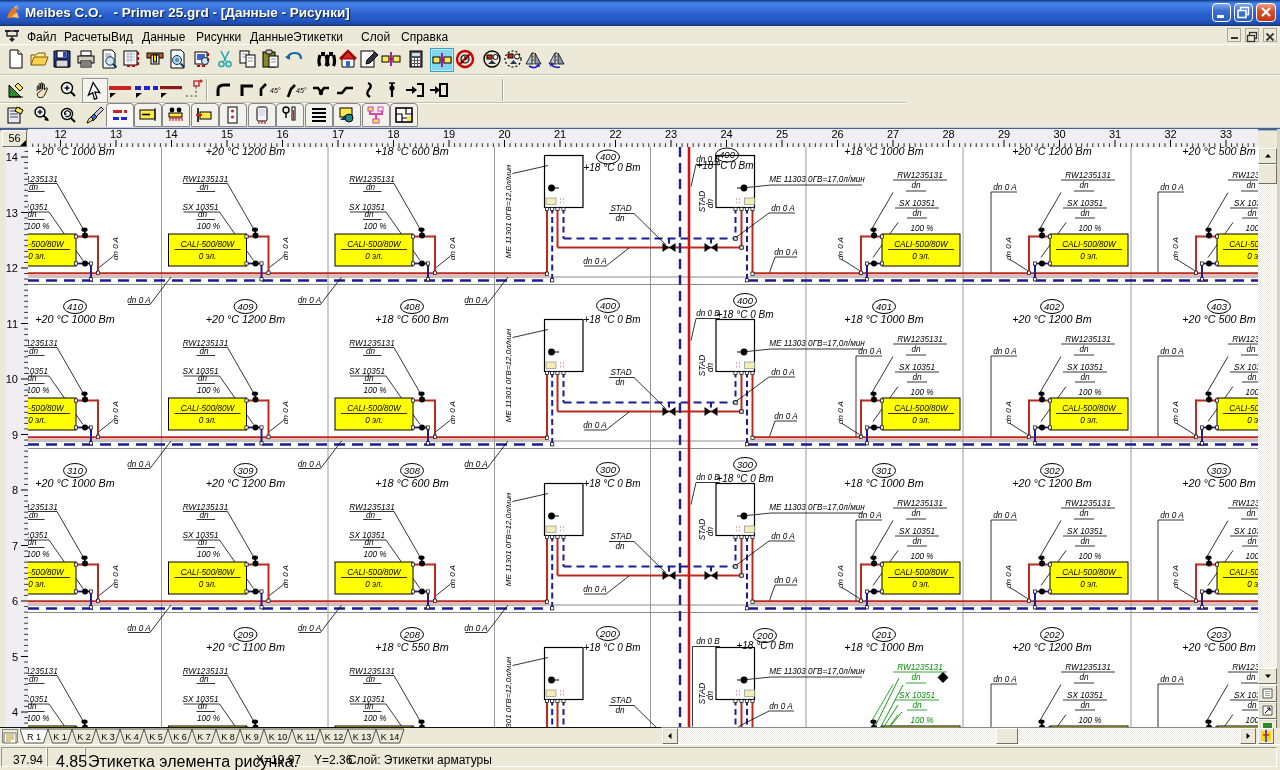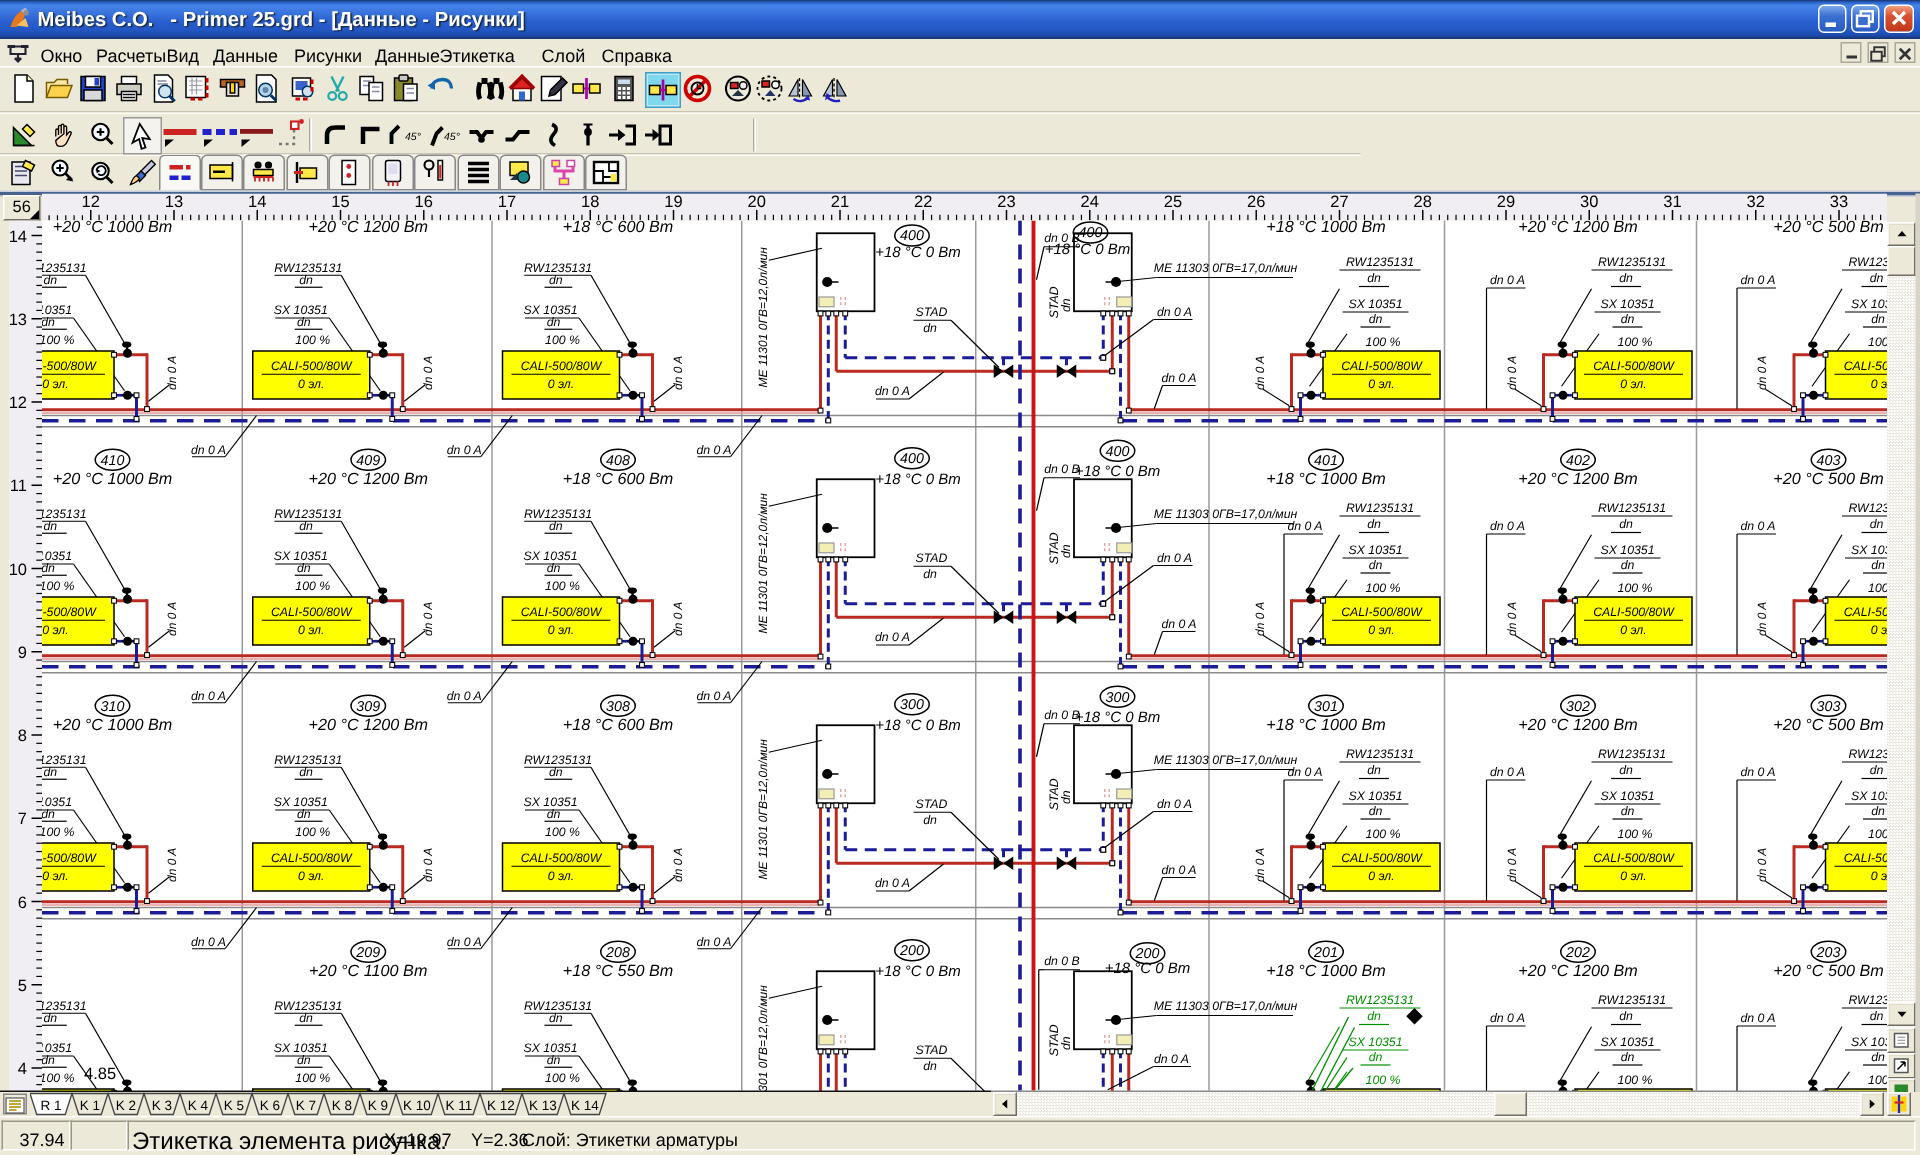--- a/index.html
+++ b/index.html
@@ -24,27 +24,27 @@
       <path d="M5 4l8 8M13 4l-8 8" stroke="#fff" stroke-width="2.2"></path>
     </svg></div>
 
 <div class="abs" style="left:0;top:26px;width:1280px;height:18px;background:#ece9d8"></div>
  <svg class="abs" style="left:4px;top:27px" width="16" height="16" viewBox="0 0 16 16">
     <path d="M1 3h5v2H1zM10 3h5v2h-5z" fill="#223"></path>
     <path d="M3 4h10v5H3z" fill="none" stroke="#223" stroke-width="1.4"></path>
     <path d="M8 9v3M6 12h4" stroke="#223" stroke-width="1.4"></path>
     <path d="M5 12l3 3 3-3" fill="#223"></path>
   </svg>
- <div class="abs" style="left:27px;top:30px;font-size:12px">Окно</div>
+ <div class="abs" style="left:27px;top:30px;font-size:12px">Файл</div>
  <div class="abs" style="left:64px;top:30px;font-size:12px">Расчеты</div>
  <div class="abs" style="left:111px;top:30px;font-size:12px">Вид</div>
  <div class="abs" style="left:142px;top:30px;font-size:12px">Данные</div>
  <div class="abs" style="left:196px;top:30px;font-size:12px">Рисунки</div>
  <div class="abs" style="left:250px;top:30px;font-size:12px">Данные</div>
- <div class="abs" style="left:293px;top:30px;font-size:12px">Этикетка</div>
+ <div class="abs" style="left:293px;top:30px;font-size:12px">Этикетки</div>
  <div class="abs" style="left:361px;top:30px;font-size:12px">Слой</div>
  <div class="abs" style="left:401px;top:30px;font-size:12px">Справка</div>
  <div class="abs" style="left:1227px;top:28px;width:14px;height:14px;border:1px solid #aca899;box-sizing:border-box;display:flex;align-items:flex-end;justify-content:center">
     <div style="width:7px;height:2.5px;background:#333;margin-bottom:2px"></div>
   </div>
  <div class="abs" style="left:1245px;top:28px;width:14px;height:14px;border:1px solid #aca899;box-sizing:border-box"><svg width="12" height="12" viewBox="0 0 12 12">
       <rect x="3.5" y="1.5" width="7" height="6" fill="none" stroke="#333" stroke-width="1.3"></rect>
       <rect x="1.5" y="4.5" width="7" height="6" fill="#ece9d8" stroke="#333" stroke-width="1.3"></rect>
     </svg></div>
  <div class="abs" style="left:1263px;top:28px;width:14px;height:14px;border:1px solid #aca899;box-sizing:border-box"><svg width="12" height="12" viewBox="0 0 12 12">
@@ -2159,16 +2159,16 @@
       <path d="M6 0v12" stroke="#22c" stroke-width="1.6"></path>
       <path d="M3 5h6" stroke="#c22" stroke-width="1.4"></path>
     </svg>
   </div>
 
 <div class="abs" style="left:0;top:744px;width:1280px;height:26px;background:#ece9d8;border-top:1px solid #fff"></div>
  <div class="abs" style="left:1px;top:747px;width:46px;height:20px;border:1px solid;border-color:#9a9786 #fff #fff #9a9786;box-sizing:border-box"></div>
  <div class="abs" style="left:47px;top:747px;width:38px;height:20px;border:1px solid;border-color:#9a9786 #fff #fff #9a9786;box-sizing:border-box"></div>
  <div class="abs" style="left:85px;top:747px;width:1192px;height:20px;border:1px solid;border-color:#9a9786 #fff #fff #9a9786;box-sizing:border-box"></div>
  <div class="abs" style="left:13px;top:753px;font-size:12px">37.94</div>
- <div class="abs" style="left:56px;top:710px;font-size:11px">4.85</div>
+ <div class="abs" style="left:56px;top:753px;font-size:16px">4.85</div>
  <div class="abs" style="left:88px;top:753px;font-size:16px">Этикетка элемента рисунка.</div>
  <div class="abs" style="left:256px;top:753px;font-size:12px">X=19.97</div>
  <div class="abs" style="left:314px;top:753px;font-size:12px">Y=2.36</div>
  <div class="abs" style="left:348px;top:753px;font-size:12px">Слой: Этикетки арматуры</div>
 </body></html>

